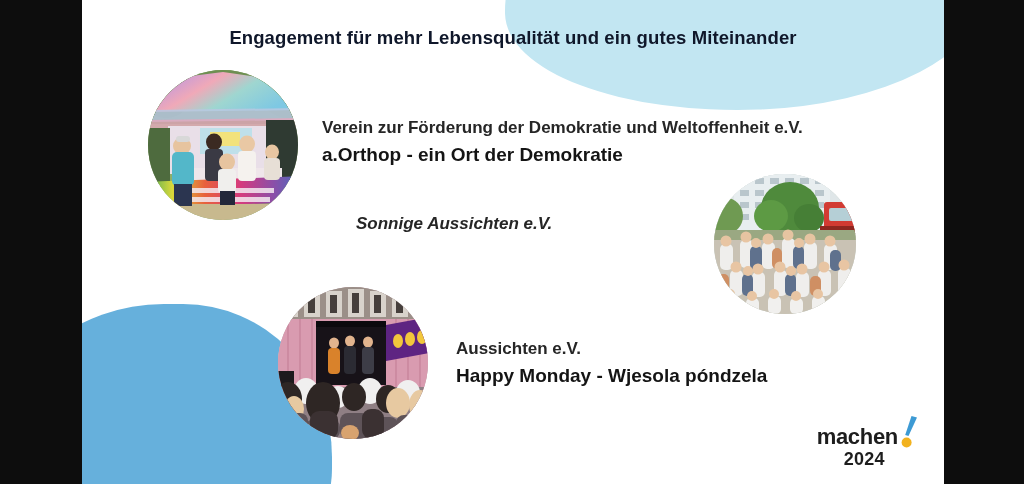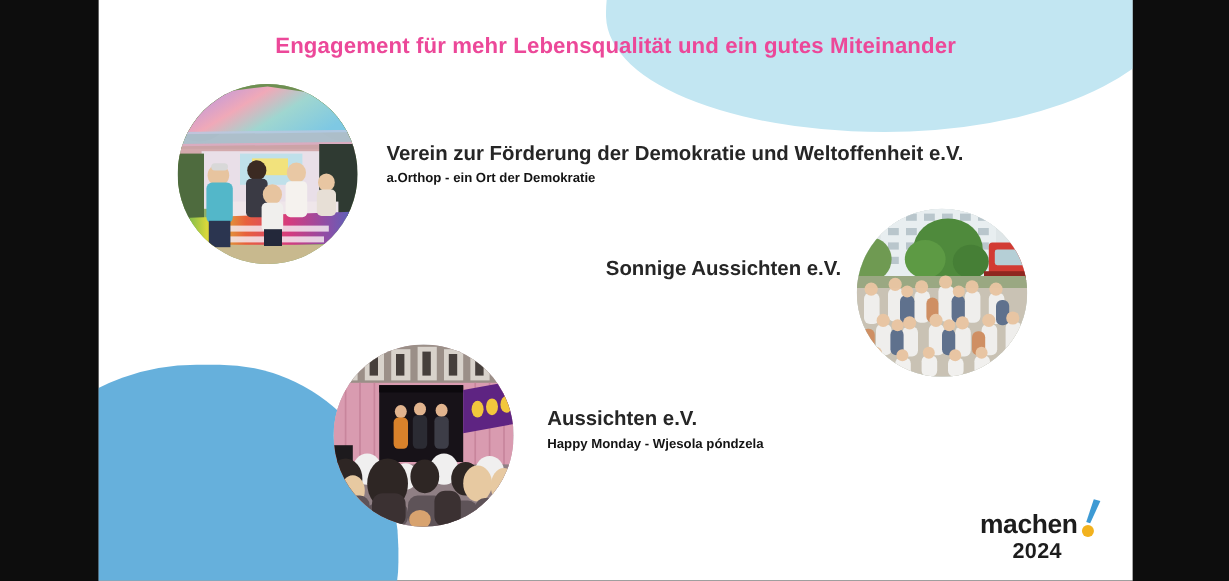--- a/index.html
+++ b/index.html
@@ -66,21 +66,21 @@
   
   #slide-title {
     position: absolute;
     z-index: 10;
     left: 0;
     right: 0;
     top: 27px;
     text-align: center;
     font-size: 18.5px;
     font-weight: bold;
-    color: #ec4899;
+    color: #0f172a;
     letter-spacing: 0.1px;
   }
 
   
   .entry { position: absolute; z-index: 10; }
 
   .entry-photo {
     position: absolute;
     border-radius: 50%;
     overflow: hidden;
@@ -91,35 +91,35 @@
 
   .entry-text { position: absolute; z-index: 14; }
   .org-name {
     font-size: 17px;
     font-weight: bold;
     color: #262626;
     line-height: 1.35;
     white-space: nowrap;
   }
   .project-name {
-    font-size: 11px;
+    font-size: 19px;
     font-weight: bold;
     color: #141414;
     line-height: 1.4;
     margin-top: 2px;
     white-space: nowrap;
   }
 
   
   #entry-orthop .entry-photo { left: 66px;  top: 70px;  width: 150px; height: 150px; }
   #entry-orthop .entry-text  { left: 240px; top: 117px; text-align: left; }
 
   
   #entry-sonnige .entry-photo { left: 632px; top: 174px; width: 142px; height: 140px; }
-  #entry-sonnige .entry-text  { left: 274px; top: 213px; width: 345px; text-align: right; }
+  #entry-sonnige .entry-text  { left: 274px; top: 213px; width: 345px; text-align: left; font-style: italic; }
 
   
   #entry-happy .entry-photo { left: 196px; top: 287px; width: 150px; height: 152px; }
   #entry-happy .entry-text  { left: 374px; top: 338px; text-align: left; }
 
   
   #logo-machen {
     position: absolute;
     right: 26px;
     bottom: 14px;

